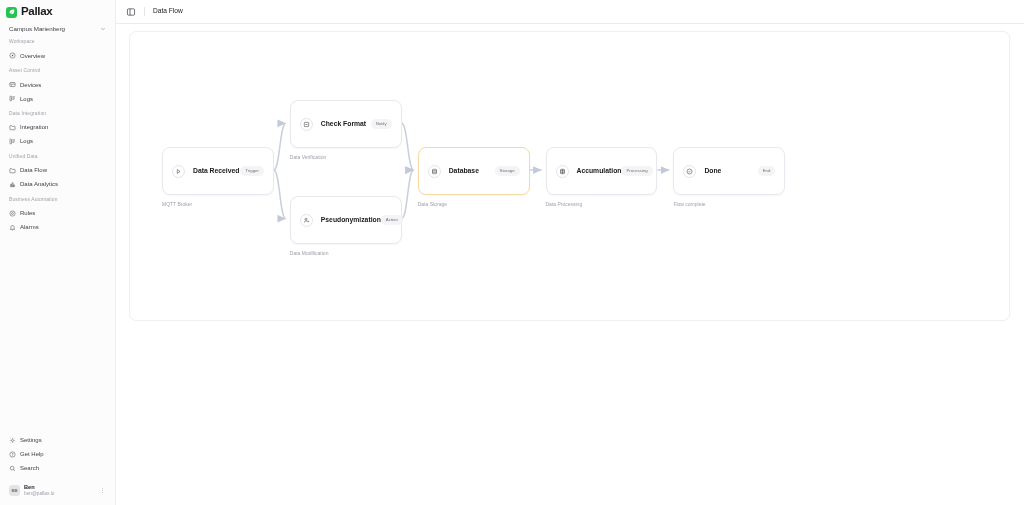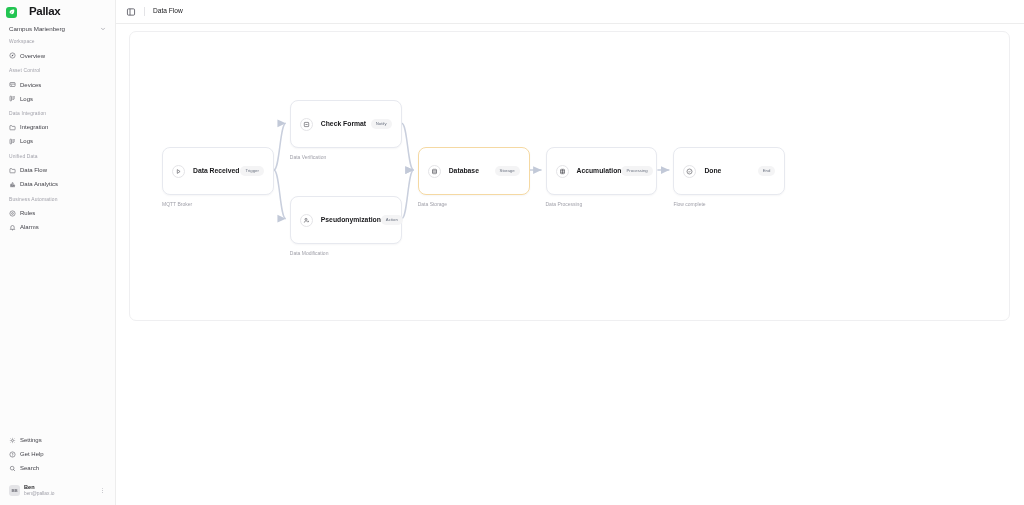--- a/index.html
+++ b/index.html
@@ -14,21 +14,21 @@
 
   
   .sidebar {
     width: 116px; height: 505px;
     background: #fcfcfc;
     border-right: 1px solid #ededed;
     display: flex; flex-direction: column;
     position: relative;
   }
   .brand {
-    display: flex; align-items: center; gap: 12px;
+    display: flex; align-items: center; gap: 4px;
     padding: 6px 0 0 6px; height: 18px;
   }
   .brand-mark {
     width: 11px; height: 11px; border-radius: 3px;
     background: #23c552; position: relative; flex: 0 0 auto;
     display:flex; align-items:center; justify-content:center;
   }
   .brand-mark svg { display:block; }
   .brand-text {
     font-size: 11.5px; font-weight: 700; color: #18181b;

